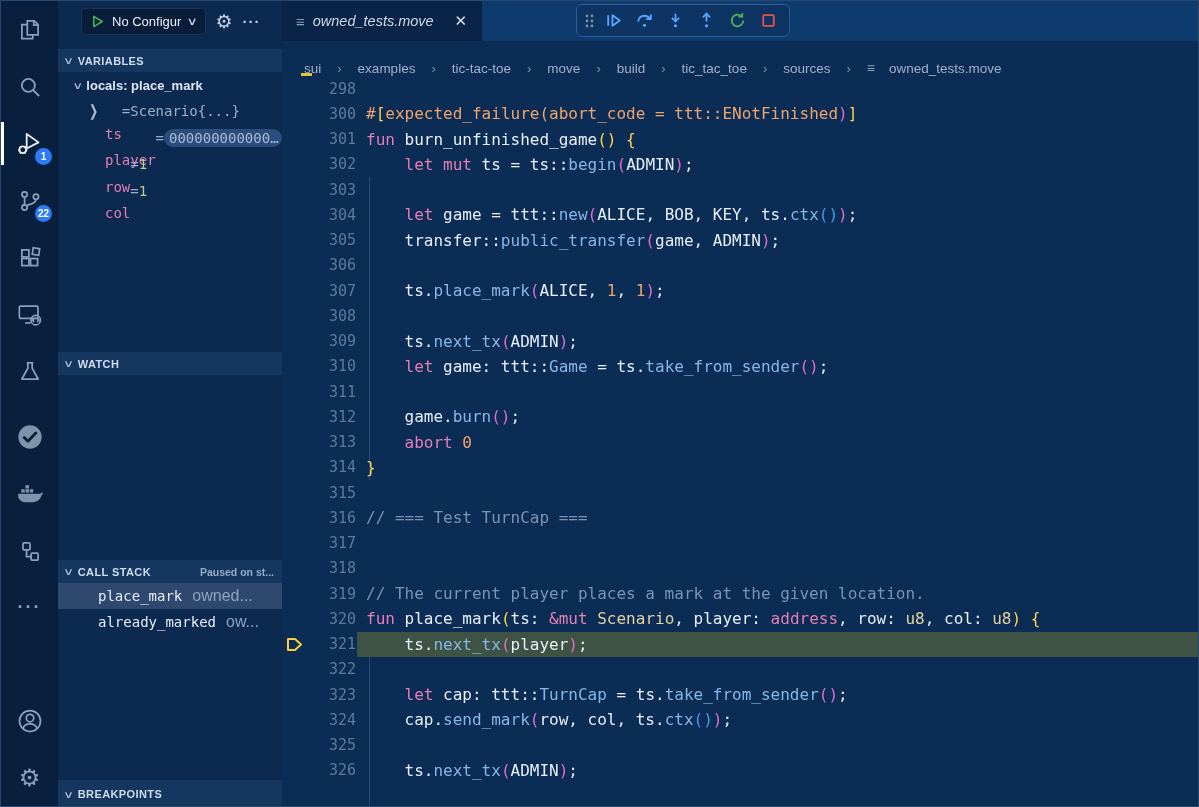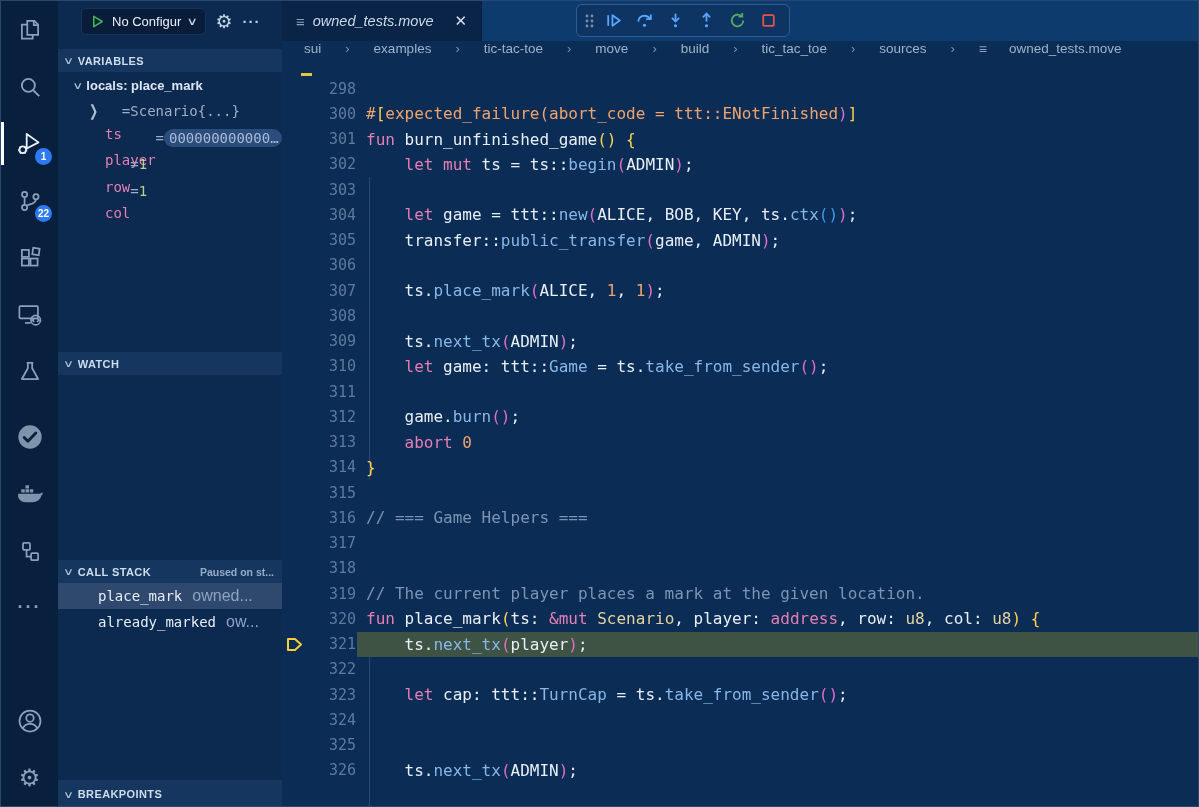--- a/index.html
+++ b/index.html
@@ -57,21 +57,21 @@
   .tab{width:200px;background:#0a2448;display:flex;align-items:center;gap:8px;padding:0 10px 0 14px;border-right:1px solid #082041;cursor:pointer;}
   .tab-file-icon{color:#8aa0b8;font-size:15px;}
   .tab-label{color:#ccd8e6;font-size:14.5px;font-style:italic;white-space:nowrap;overflow:hidden;flex:1;}
   .tab-close{color:#d7e1ee;font-size:15px;padding:2px 4px;cursor:pointer;}
 
   .debug-toolbar{position:absolute;left:294px;top:3px;height:33px;background:#0d3463;border:1px solid #2f5d99;border-radius:6px;
                  display:flex;align-items:center;padding:0 6px 0 4px;gap:2px;}
   .dt-btn{width:29px;height:29px;display:flex;align-items:center;justify-content:center;cursor:pointer;border-radius:4px;}
   .dt-grip{width:16px;height:29px;display:flex;align-items:center;justify-content:center;cursor:grab;}
 
-  .breadcrumb{height:35px;flex:none;display:flex;align-items:flex-start;padding-left:22px;gap:24px;background:#0b2c55;
+  .breadcrumb{height:35px;flex:none;display:flex;align-items:flex-end;padding-left:22px;gap:16px;background:#0b2c55;
               color:#9fb2c8;font-size:13.5px;white-space:nowrap;overflow:hidden;position:relative;}
   .bc-sep{color:#7e93ad;font-size:13px;}
   .bc-item{cursor:pointer;}
   .bc-file-icon{color:#8aa0b8;font-size:14px;margin-right:-2px;}
   .bc-marker{position:absolute;left:19px;bottom:0px;width:11px;height:3px;background:#e3c53f;}
 
   .editor{flex:1;position:relative;overflow:hidden;font-family:"DejaVu Sans Mono",monospace;font-size:16px;background:#0b2c55;}
   .code-lines{position:absolute;inset:0;}
   .code-row{height:25.25px;display:flex;align-items:center;position:relative;}
   .ln{width:74px;flex:none;text-align:right;color:#5f7a9d;font-size:15px;position:relative;z-index:2;cursor:pointer;}
@@ -399,21 +399,21 @@
           <div class="code-row">
             <span class="ln">314</span>
             <span class="ct"><span class="b1">}</span></span>
           </div>
           <div class="code-row">
             <span class="ln">315</span>
             <span class="ct"></span>
           </div>
           <div class="code-row">
             <span class="ln">316</span>
-            <span class="ct"><span class="cm">// === Game Helpers ===</span></span>
+            <span class="ct"><span class="cm">// === Test TurnCap ===</span></span>
           </div>
           <div class="code-row">
             <span class="ln">317</span>
           </div>
           <div class="code-row">
             <span class="ln">318</span>
             <span class="ct"></span>
           </div>
           <div class="code-row">
             <span class="ln">319</span>
@@ -434,20 +434,21 @@
           <div class="code-row">
             <span class="ln">322</span>
             <span class="ct"></span>
           </div>
           <div class="code-row">
             <span class="ln">323</span>
             <span class="ct"><span class="tx">    </span><span class="kw">let</span><span class="tx"> cap: ttt::</span><span class="fn">TurnCap</span><span class="tx"> = ts.</span><span class="fn">take_from_sender</span><span class="b2">()</span><span class="tx">;</span></span>
           </div>
           <div class="code-row">
             <span class="ln">324</span>
+            <span class="ct"><span class="tx">    cap.</span><span class="fn">send_mark</span><span class="b2">(</span><span class="tx">row, col, ts.</span><span class="fn">ctx</span><span class="b3">()</span><span class="b2">)</span><span class="tx">;</span></span>
           </div>
           <div class="code-row">
             <span class="ln">325</span>
             <span class="ct"></span>
           </div>
           <div class="code-row">
             <span class="ln">326</span>
             <span class="ct"><span class="tx">    ts.</span><span class="fn">next_tx</span><span class="b2">(</span><span class="tx">ADMIN</span><span class="b2">)</span><span class="tx">;</span></span>
           </div>
           <div class="guide" style="top: 101px; height: 303px;"></div>

